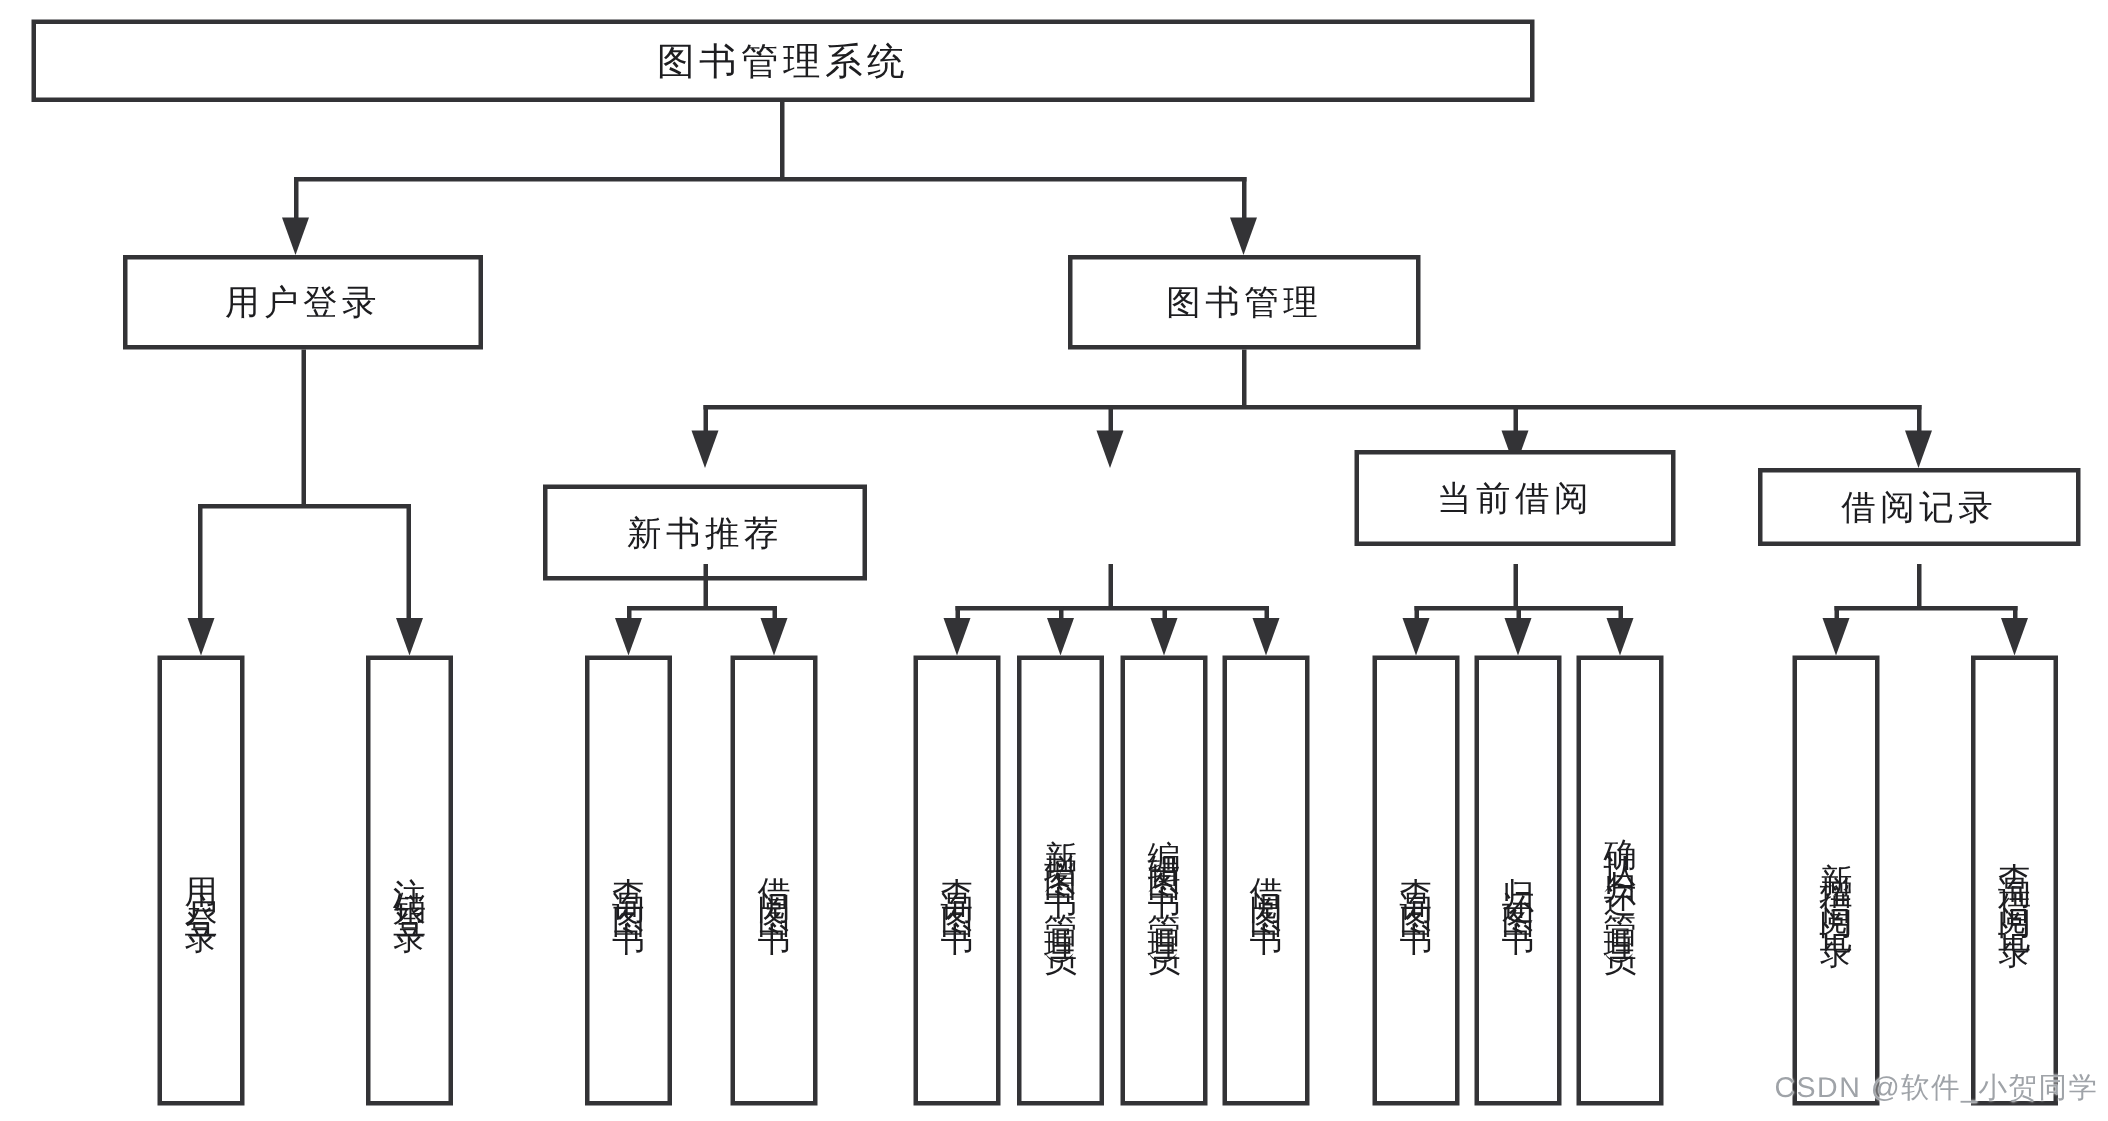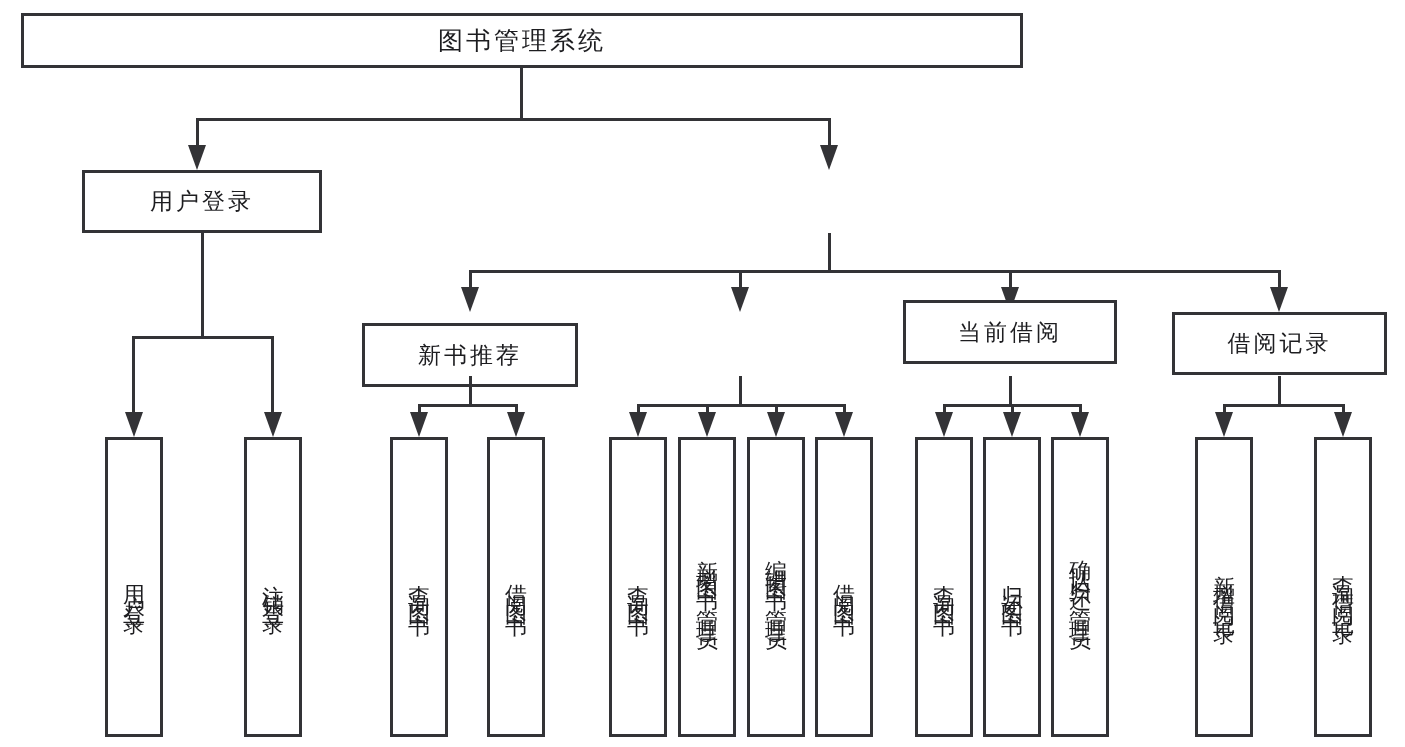--- a/index.html
+++ b/index.html
@@ -80,20 +80,23 @@
   <div class="vl" style="left:520px;top:68px;height:50px"></div>
   <div class="hl" style="left:196px;top:118px;width:635px"></div>
   <div class="vl" style="left:196px;top:118px;height:30px"></div>
   <div class="ah" style="left:188px;top:145px"></div>
   <div class="vl" style="left:828px;top:118px;height:30px"></div>
   <div class="ah" style="left:820px;top:145px"></div>
 
   <div class="node" style="left:82px;top:170px;width:240px;height:63px">
     <span class="lbl">用户登录</span>
   </div>
+  <div class="node" style="left:712px;top:170px;width:235px;height:63px">
+    <span class="lbl">图书管理</span>
+  </div>
 
   <div class="vl" style="left:201px;top:233px;height:103px"></div>
   <div class="hl" style="left:132px;top:336px;width:142px"></div>
   <div class="vl" style="left:132px;top:336px;height:78px"></div>
   <div class="ah" style="left:125px;top:412px"></div>
   <div class="vl" style="left:271px;top:336px;height:78px"></div>
   <div class="ah" style="left:264px;top:412px"></div>
 
   <div class="vl" style="left:828px;top:233px;height:37px"></div>
   <div class="hl" style="left:469px;top:270px;width:812px"></div>
@@ -105,21 +108,21 @@
   <div class="ah" style="left:1001px;top:287px"></div>
   <div class="vl" style="left:1278px;top:270px;height:20px"></div>
   <div class="ah" style="left:1270px;top:287px"></div>
 
   <div class="node" style="left:362px;top:323px;width:216px;height:64px">
     <span class="lbl">新书推荐</span>
   </div>
   <div class="node" style="left:903px;top:300px;width:214px;height:64px">
     <span class="lbl">当前借阅</span>
   </div>
-  <div class="node" style="left:1172px;top:312px;width:215px;height:63px">
+  <div class="node" style="left:1172px;top:312px;width:215px;height:52px">
     <span class="lbl">借阅记录</span>
   </div>
 
   <div class="vl" style="left:469px;top:376px;height:28px"></div>
   <div class="hl" style="left:418px;top:404px;width:100px"></div>
   <div class="vl" style="left:418px;top:404px;height:10px"></div>
   <div class="ah" style="left:410px;top:412px"></div>
   <div class="vl" style="left:515px;top:404px;height:10px"></div>
   <div class="ah" style="left:507px;top:412px"></div>
 
@@ -187,14 +190,15 @@
     <span class="lbl">确认归还（管理员）</span>
   </div>
 
   <div class="node leaf" style="left:1195px;top:437px;width:58px;height:300px">
     <span class="lbl">新增借阅记录</span>
   </div>
   <div class="node leaf" style="left:1314px;top:437px;width:58px;height:300px">
     <span class="lbl">查询借阅记录</span>
   </div>
 
+  <div class="watermark">CSDN @软件_小贺同学</div>
 
 </div>
 
 </body></html>

